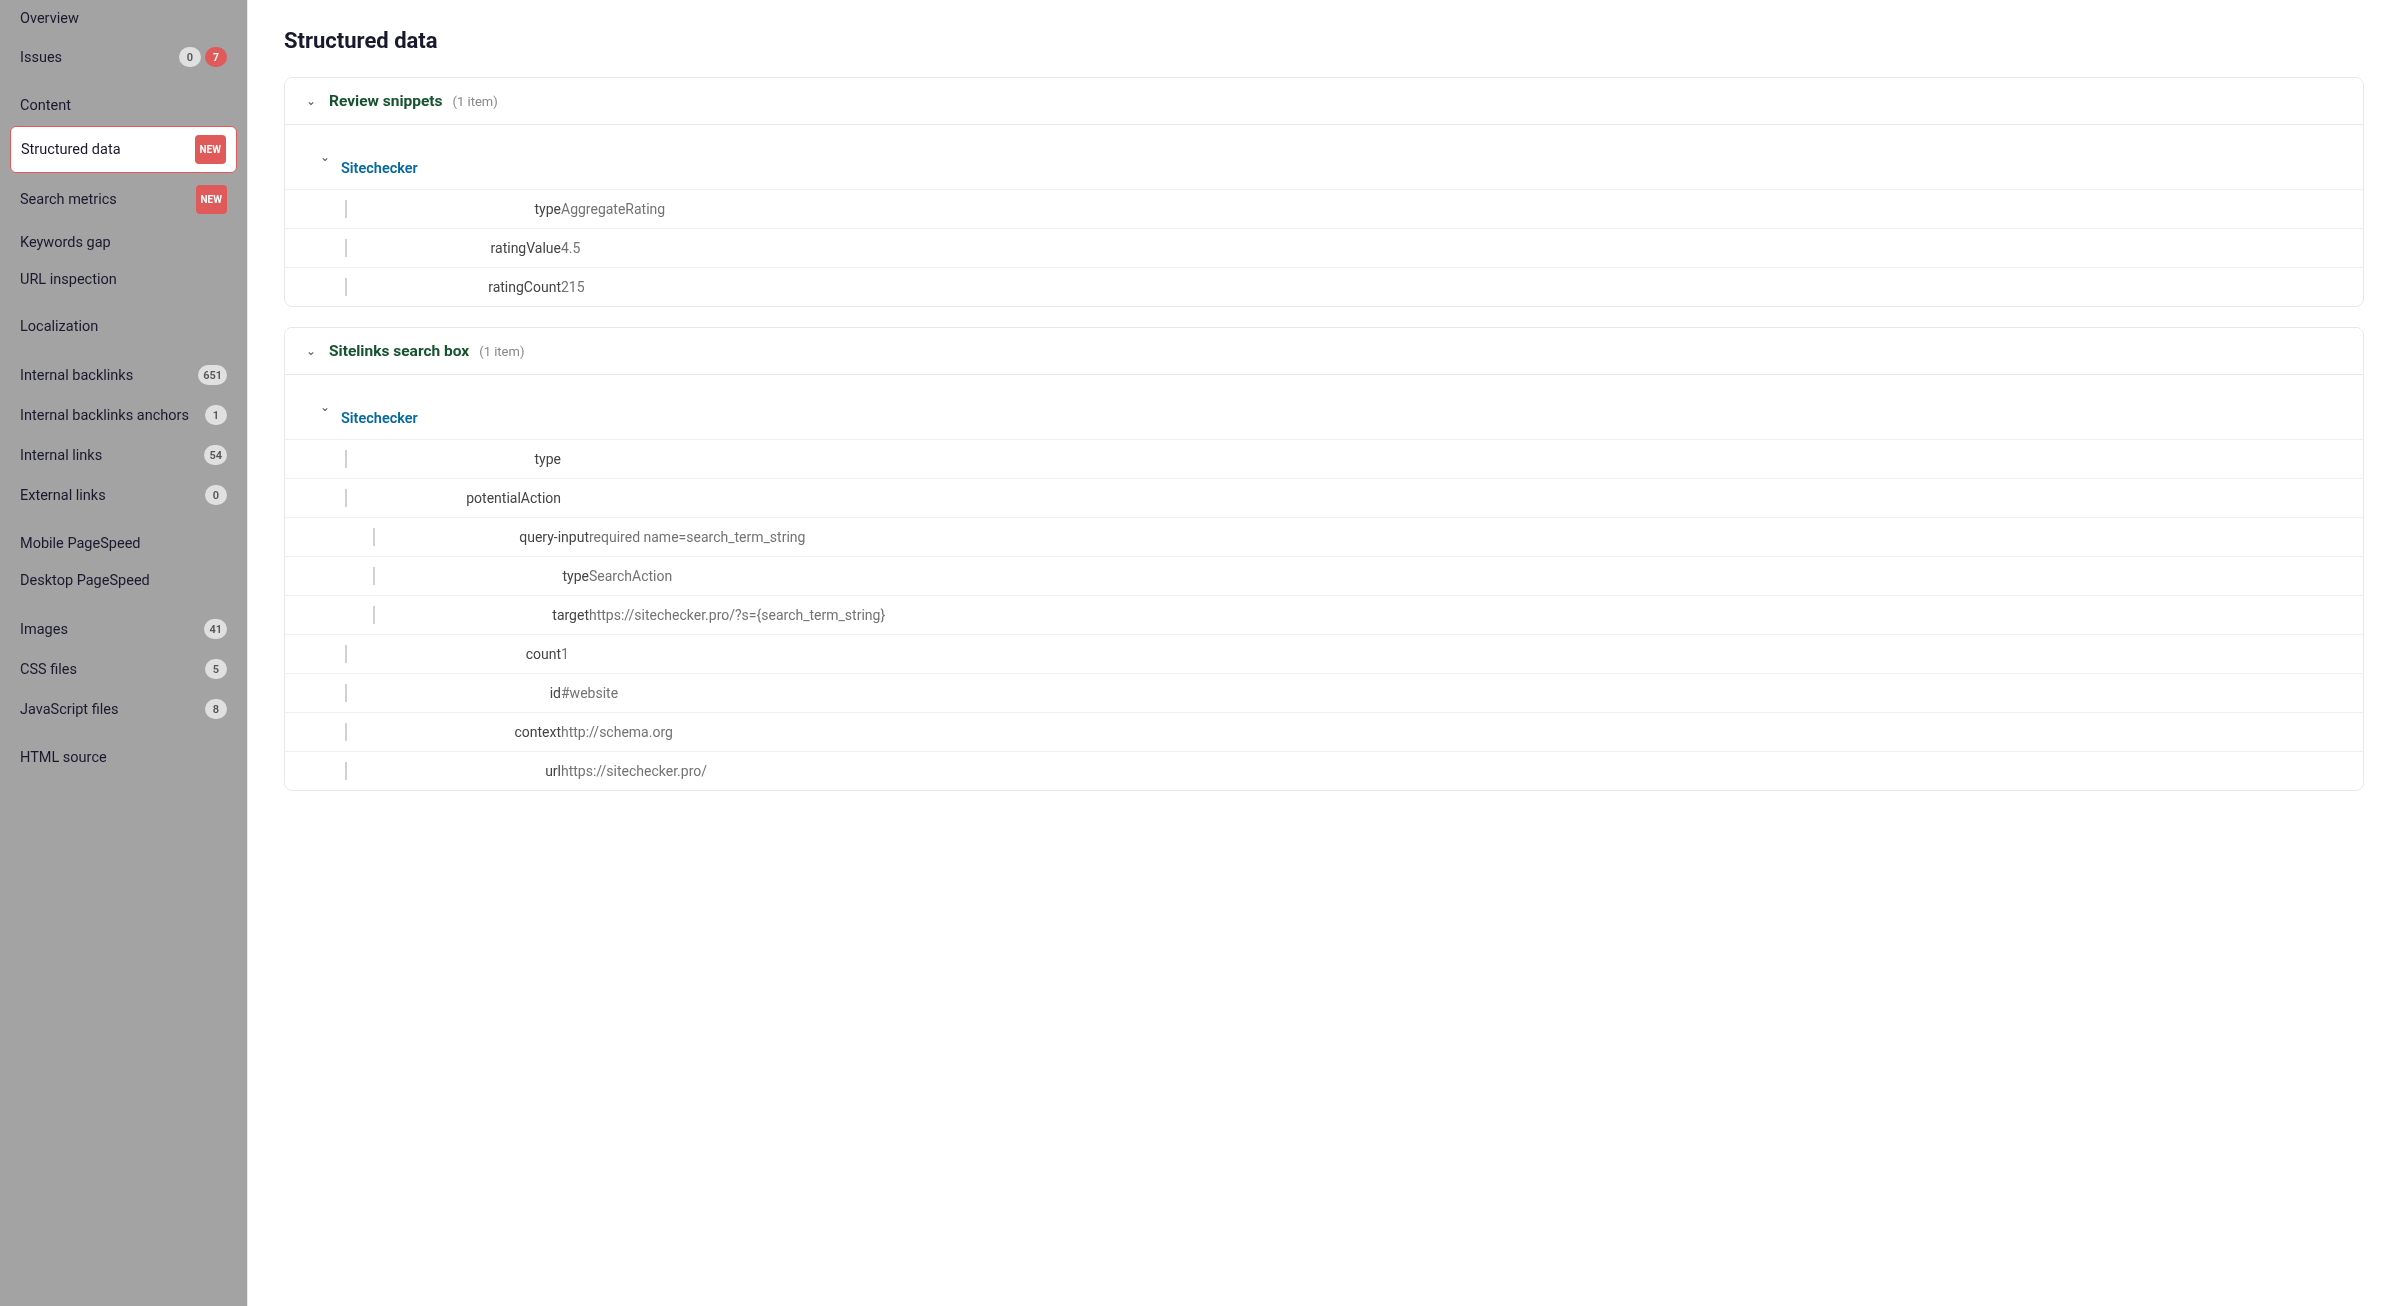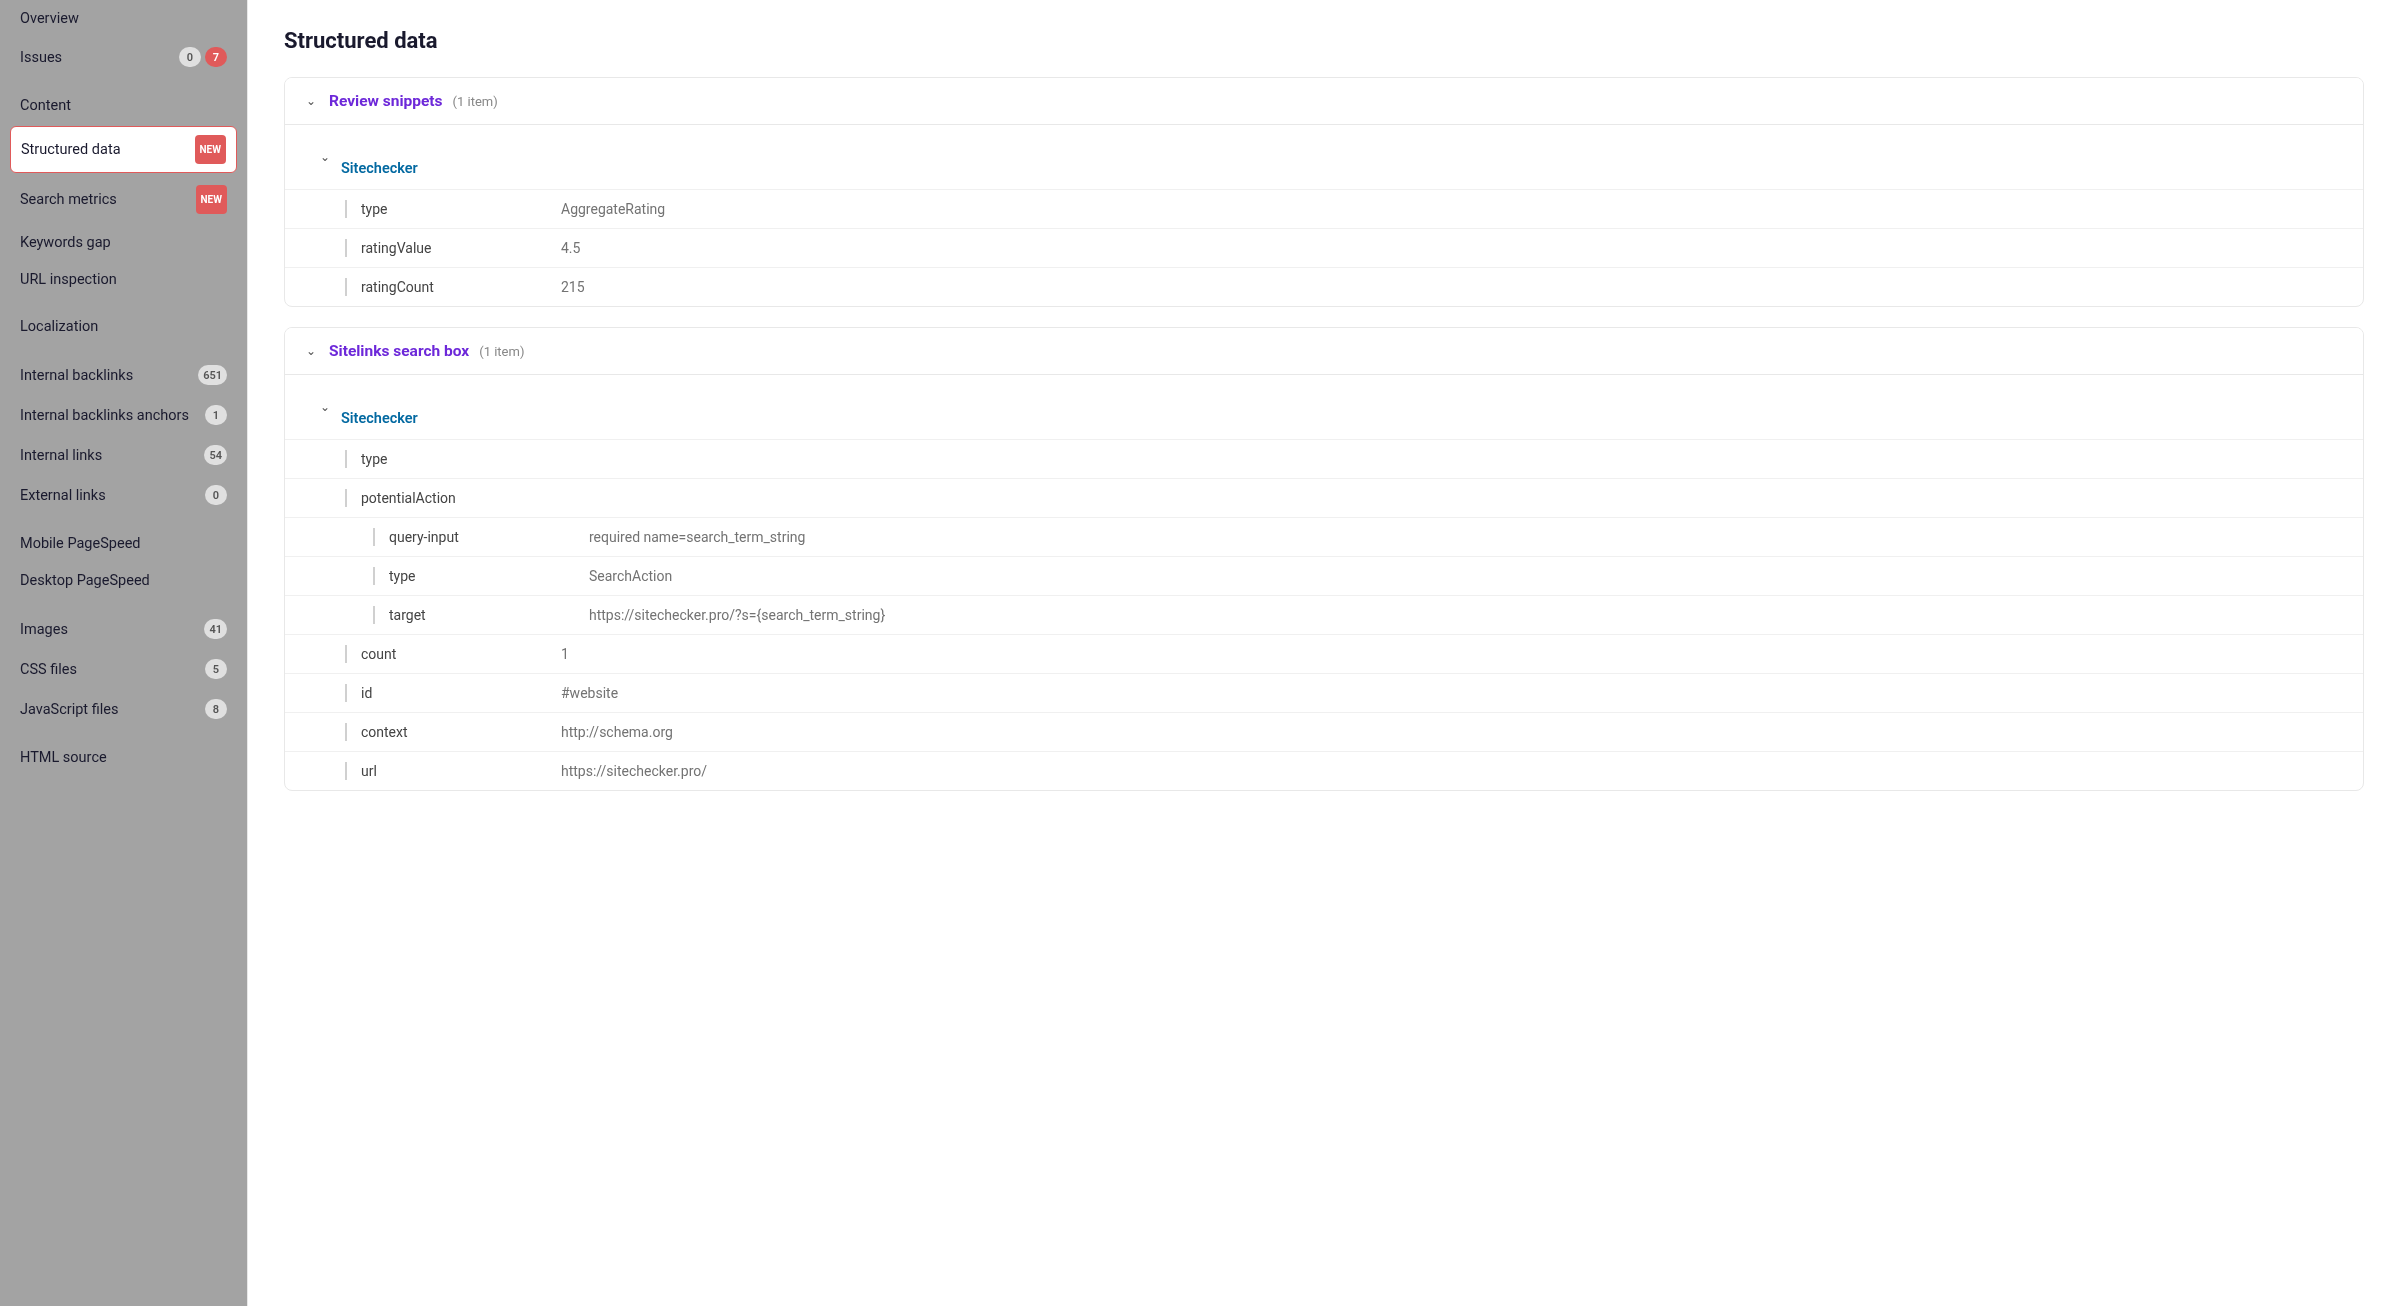--- a/index.html
+++ b/index.html
@@ -95,21 +95,21 @@
       display: flex;
       align-items: center;
       gap: 10px;
       padding: 14px 18px;
       cursor: pointer;
       background: #fff;
     }
     .section-title {
       font-size: 15.5px;
       font-weight: 700;
-      color: #6d28d9;
+      color: #14532d;
     }
     .section-count {
       font-size: 13px;
       font-weight: 400;
       color: #888;
     }
     .chevron {
       width: 16px;
       height: 16px;
       display: inline-flex;
@@ -154,20 +154,21 @@
       height: 18px;
       background: #d0d0d0;
       margin-right: 14px;
       flex-shrink: 0;
     }
     .row-label {
       width: 200px;
       min-width: 200px;
       color: #444;
       font-size: 14px;
+      text-align: right;
     }
     .row-value {
       color: #737373;
       font-size: 14px;
       flex: 1;
     }
   </style>
 </head>
 <body>
 

